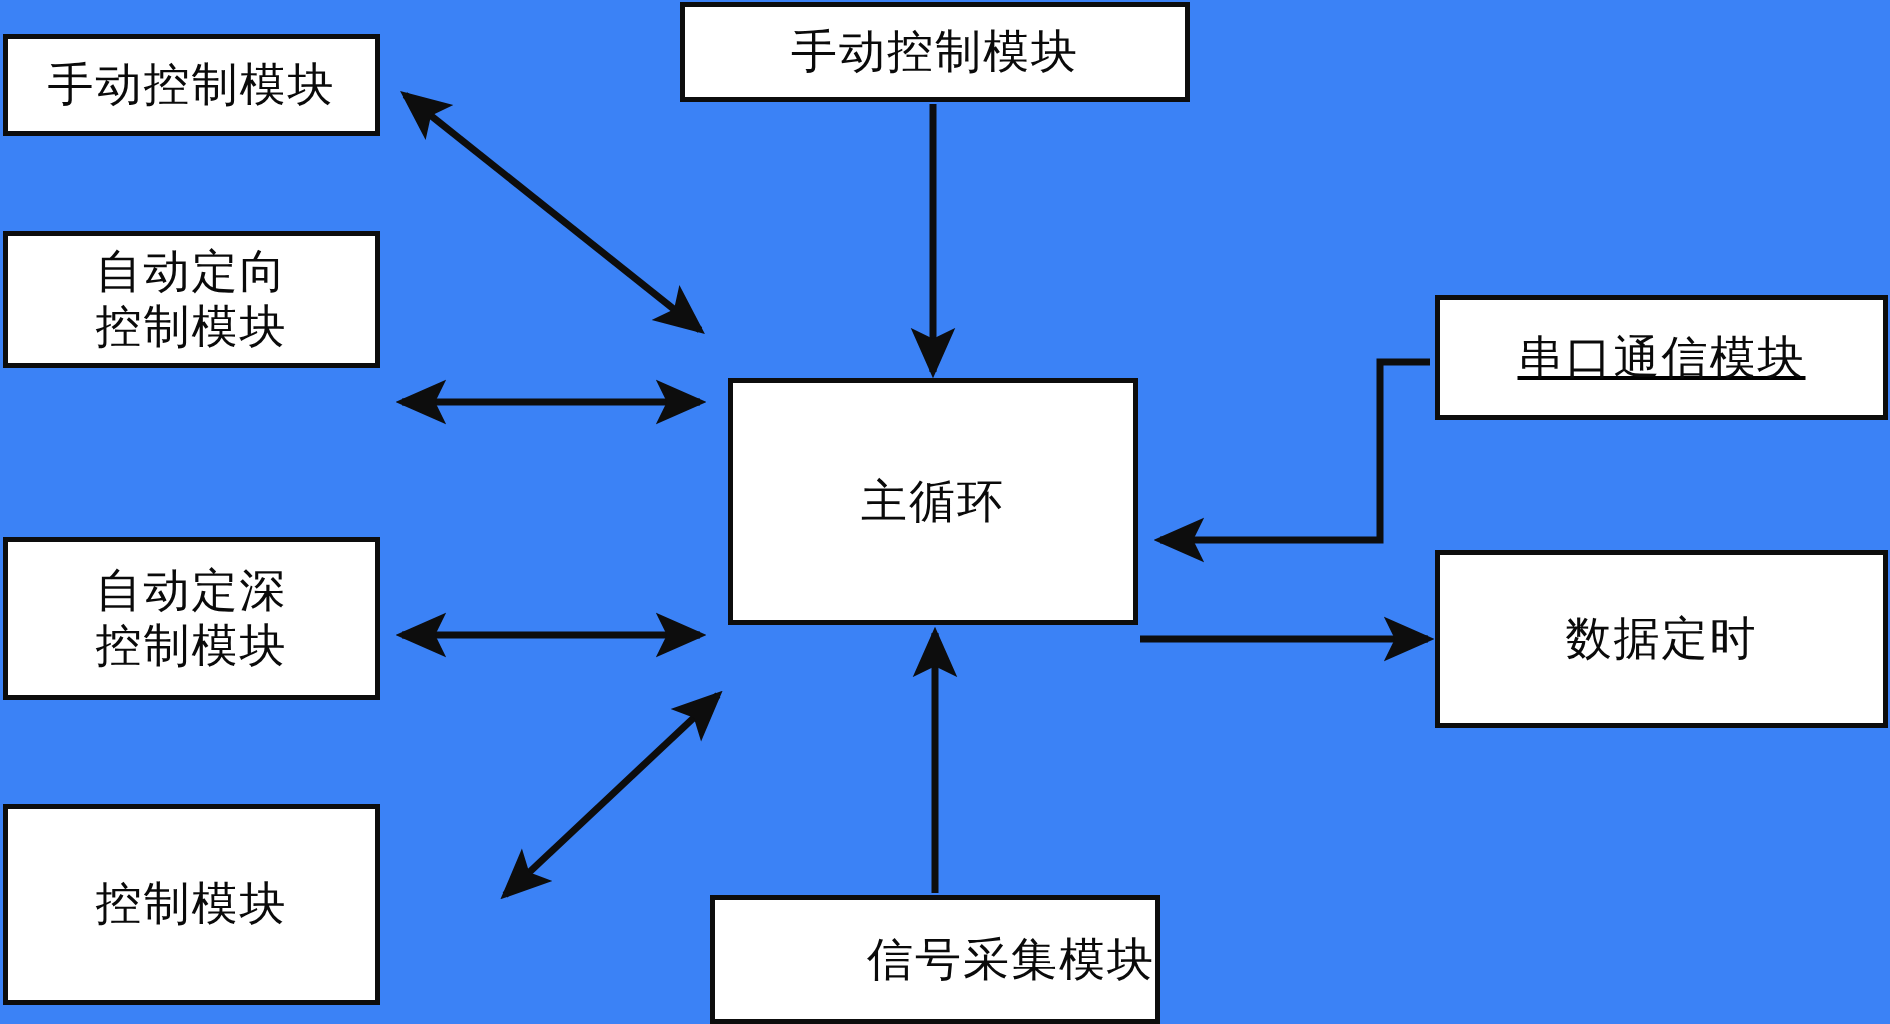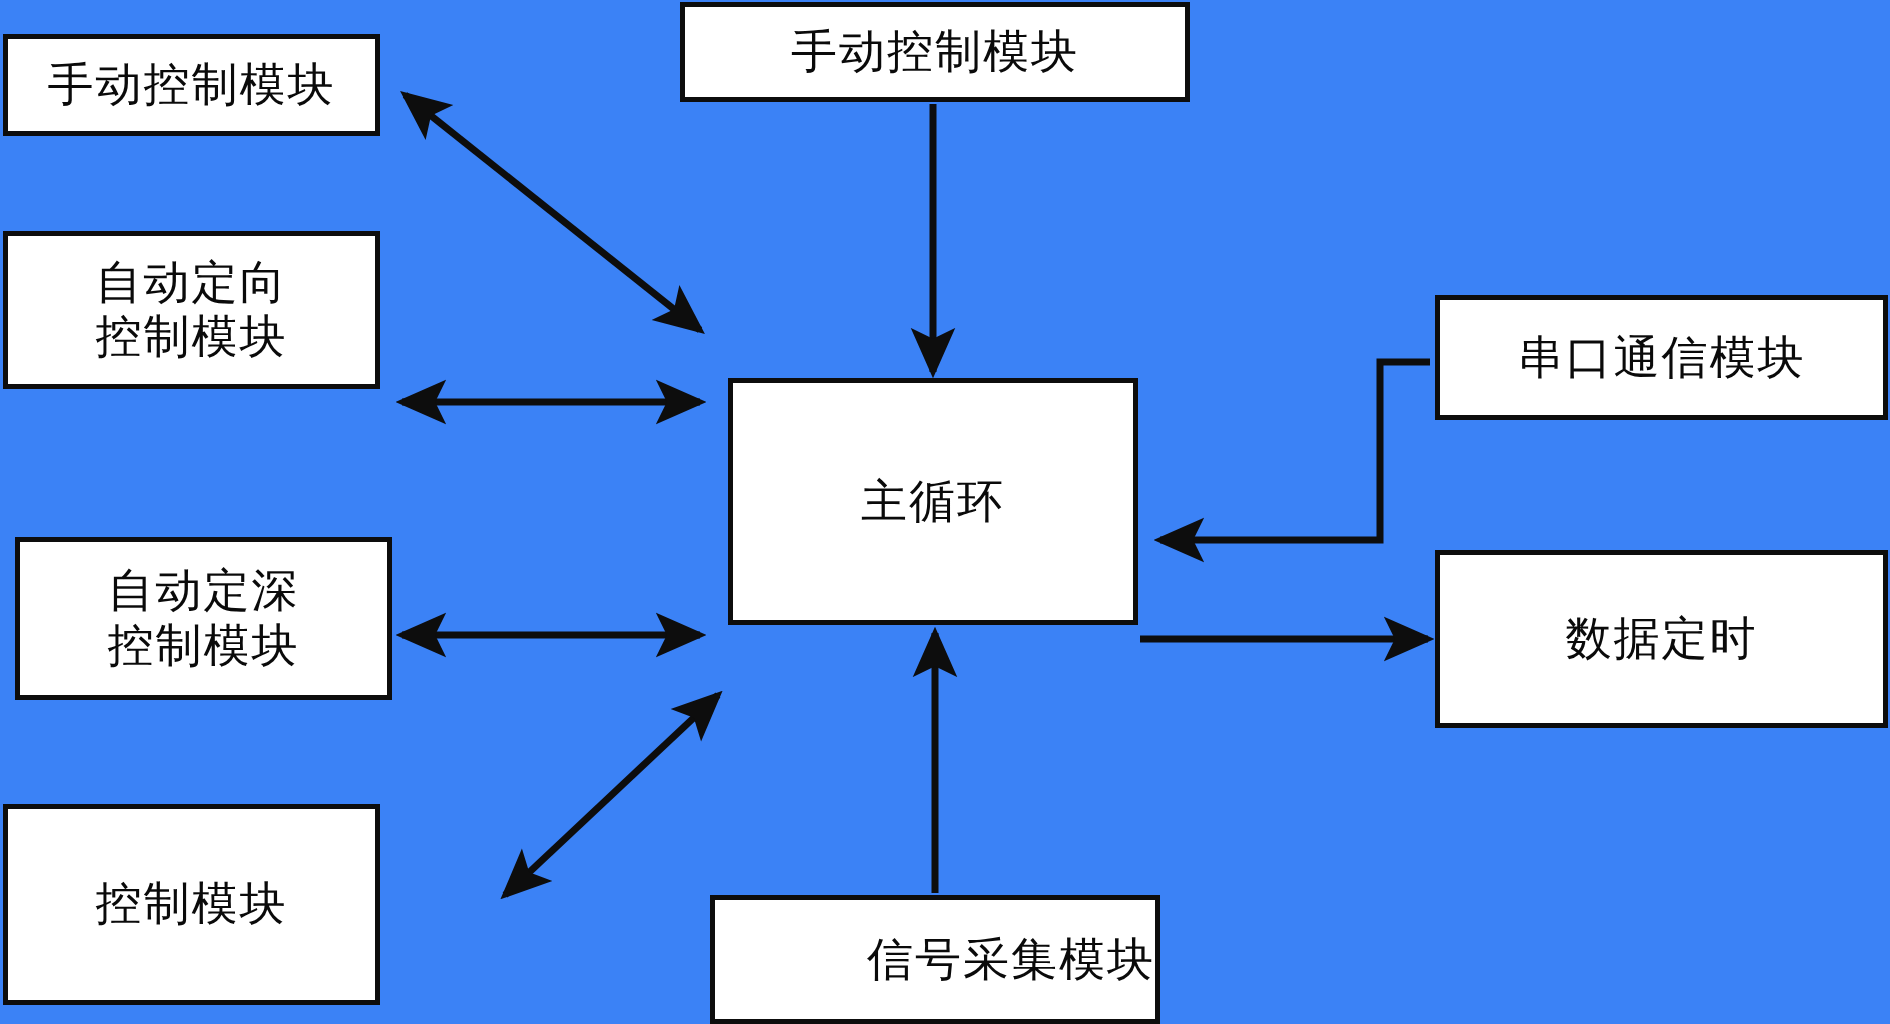--- a/index.html
+++ b/index.html
@@ -78,43 +78,43 @@
 
     <line x1="1140" y1="639" x2="1428" y2="639" stroke="#0d0d0d" stroke-width="7" marker-end="url(#arrowEnd)"></line>
 
     <line x1="935" y1="893" x2="935" y2="633" stroke="#0d0d0d" stroke-width="7" marker-end="url(#arrowEnd)"></line>
   </svg>
 
   <div class="node-box" style="left:3px; top:34px; width:377px; height:102px;">
     <div class="node-label">手动控制模块</div>
   </div>
 
-  <div class="node-box" style="left:3px; top:231px; width:377px; height:158px;">
+  <div class="node-box" style="left:3px; top:231px; width:377px; height:137px;">
     <div class="node-label two-line">自动定向</div>
     <div class="node-label two-line">控制模块</div>
   </div>
 
-  <div class="node-box" style="left:3px; top:537px; width:377px; height:163px;margin-left:12px;">
+  <div class="node-box" style="left:3px; top:537px; width:377px; height:163px;">
     <div class="node-label two-line">自动定深</div>
     <div class="node-label two-line">控制模块</div>
   </div>
 
   <div class="node-box" style="left:3px; top:804px; width:377px; height:201px;">
     <div class="node-label two-line">控制模块</div>
   </div>
 
   <div class="node-box" style="left:680px; top:2px; width:510px; height:100px;">
     <div class="node-label">手动控制模块</div>
   </div>
 
   <div class="node-box" style="left:728px; top:378px; width:410px; height:247px;align-items:center;">
     <div class="node-label">主循环</div>
   </div>
 
-  <div class="node-box" style="left:1435px; top:295px; width:453px; height:125px;">
+  <div class="node-box" style="left:1435px; top:295px; width:453px; height:125px;text-decoration:underline;">
     <div class="node-label">串口通信模块</div>
   </div>
 
   <div class="node-box" style="left:1435px; top:550px; width:453px; height:178px;">
     <div class="node-label two-line">数据定时</div>
   </div>
 
   <div class="node-box" style="left:710px; top:895px; width:450px; height:129px;align-items:flex-end;">
     <div class="node-label">信号采集模块</div>
   </div>

